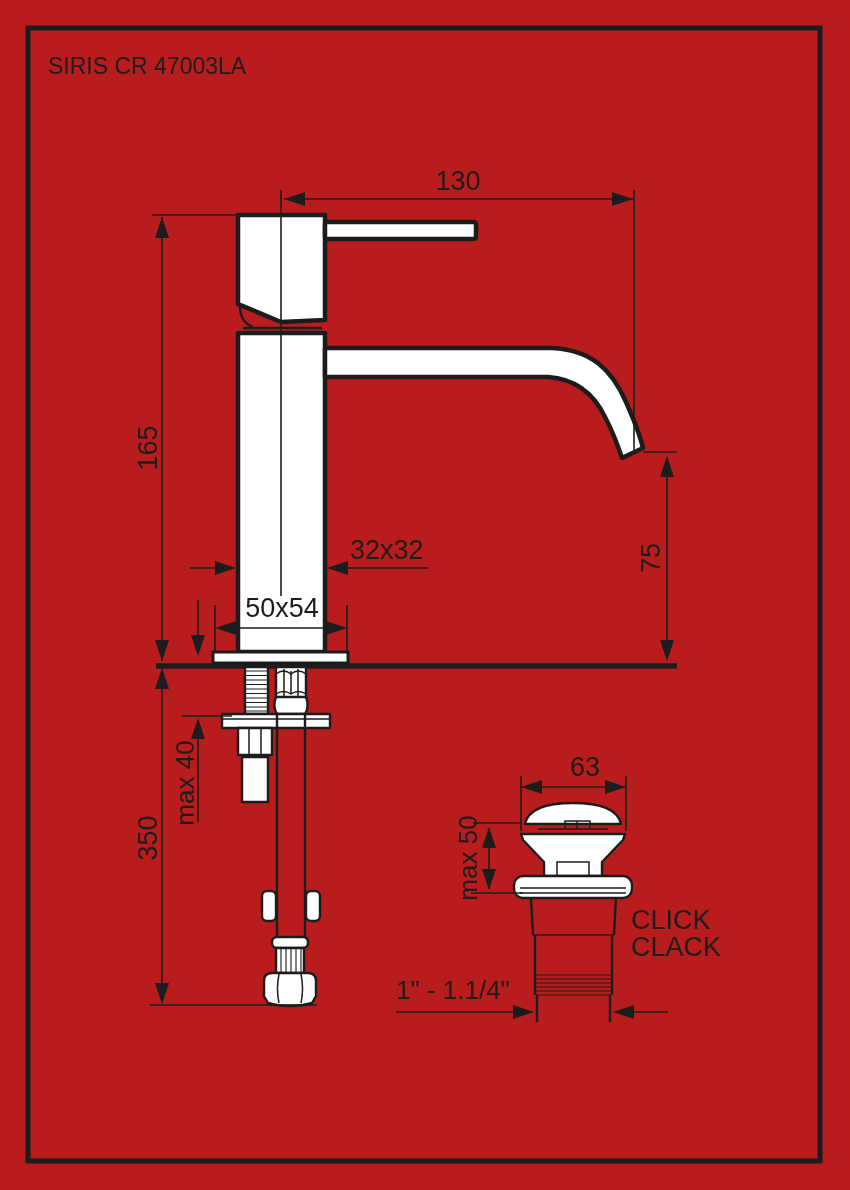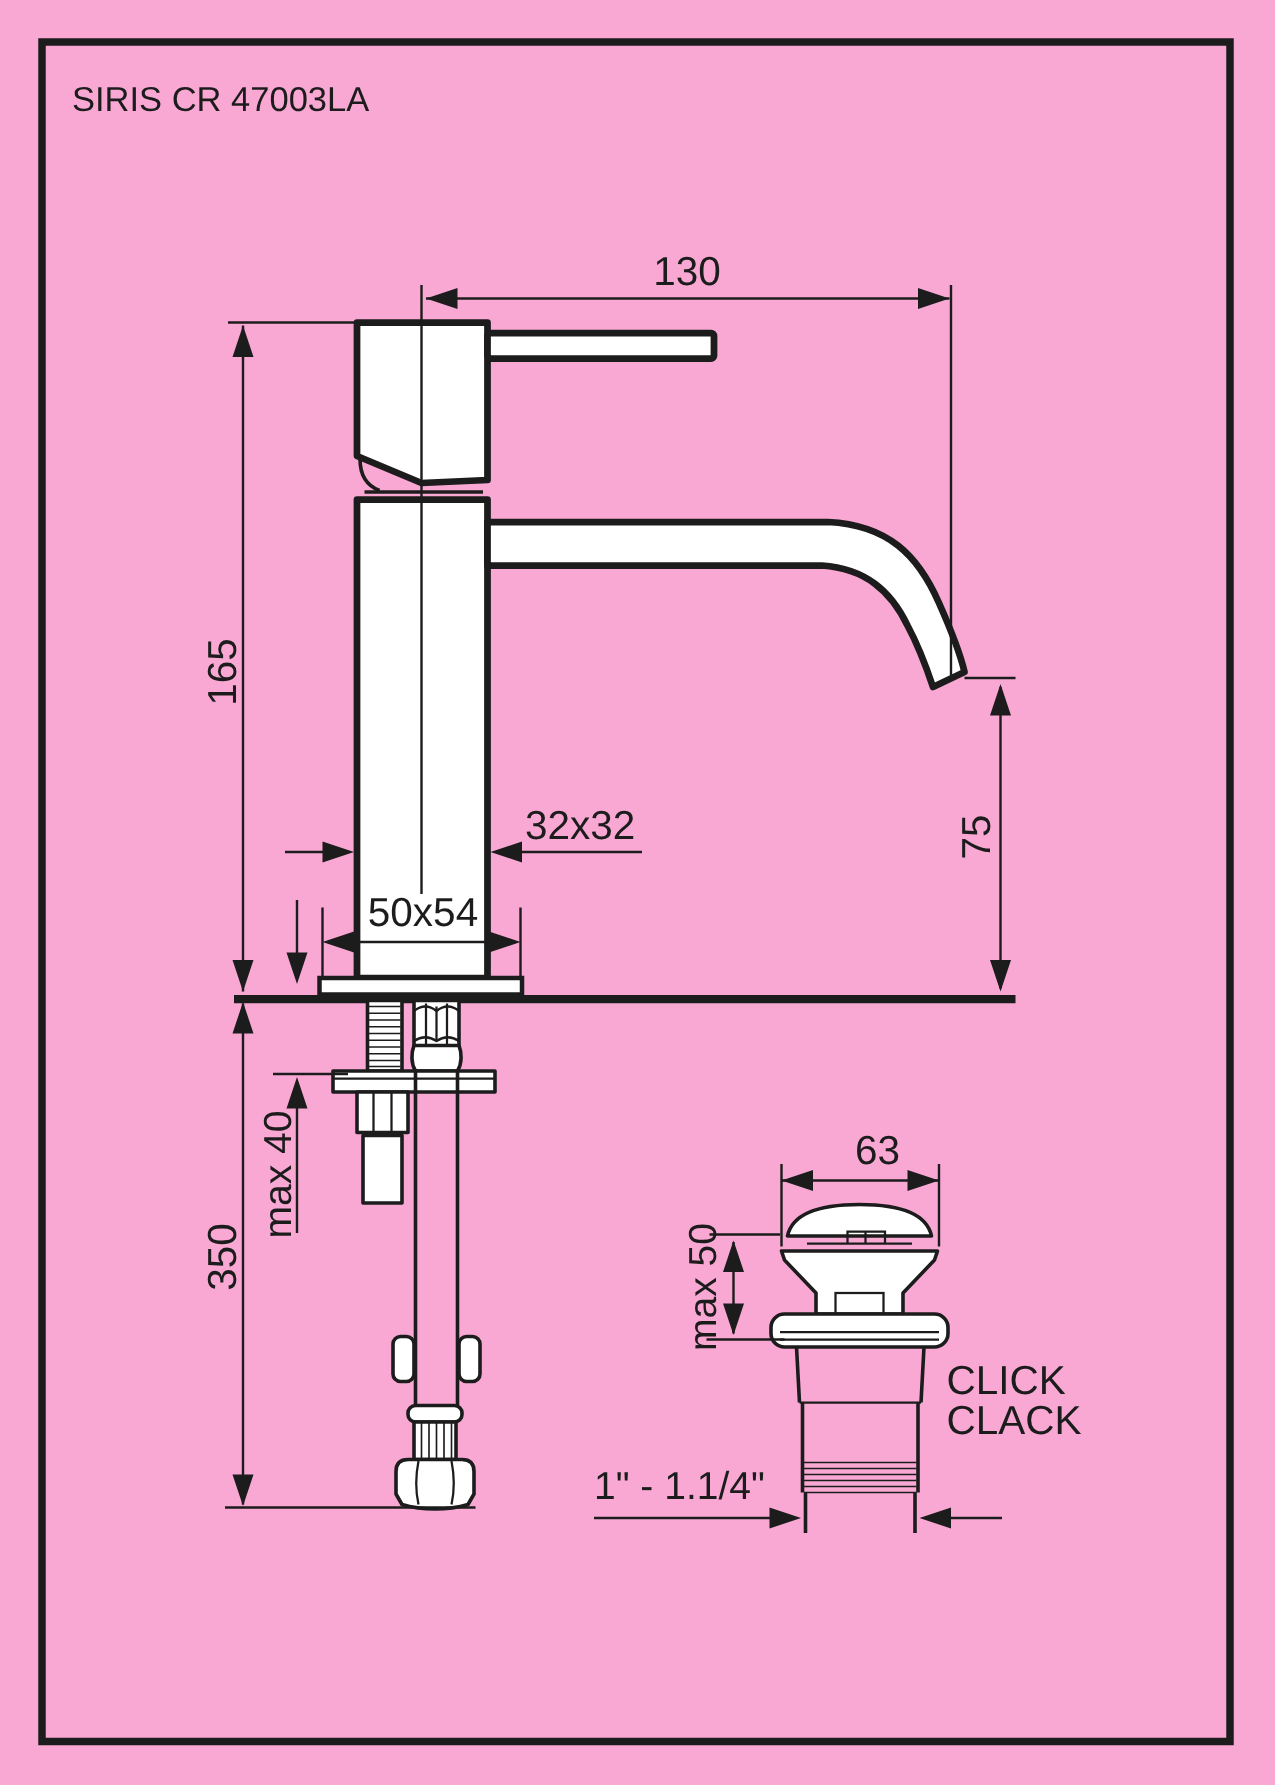--- a/index.html
+++ b/index.html
@@ -1,16 +1,16 @@
 <!DOCTYPE html>
 <html><head>
 <meta charset="utf-8">
 <style>
   html,body { margin:0; padding:0; background:#ffffff; }
-  .page { width:850px; height:1190px; background:#f9a8d4; position:relative; }
+  .page { width:850px; height:1190px; background:#b91c1c; position:relative; }
   svg text { fill:#1c1c1c; font-family:"Liberation Sans", sans-serif; }
   .t-title { font-size:23px; }
   .t-dim   { font-size:27px; }
   .t-dim-s { font-size:26px; }
   .t-mid   { text-anchor:middle; }
   .border  { stroke:#1c1c1c; stroke-width:5; fill:none; }
   .outline { stroke:#1c1c1c; stroke-width:4.5; fill:#ffffff; stroke-linejoin:round; }
   .mid     { stroke:#1c1c1c; stroke-width:2.4; fill:#ffffff; stroke-linejoin:round; }
   .midl    { stroke:#1c1c1c; stroke-width:2.4; fill:none; }
   .base    { stroke:#1c1c1c; stroke-width:3;   fill:#ffffff; }

